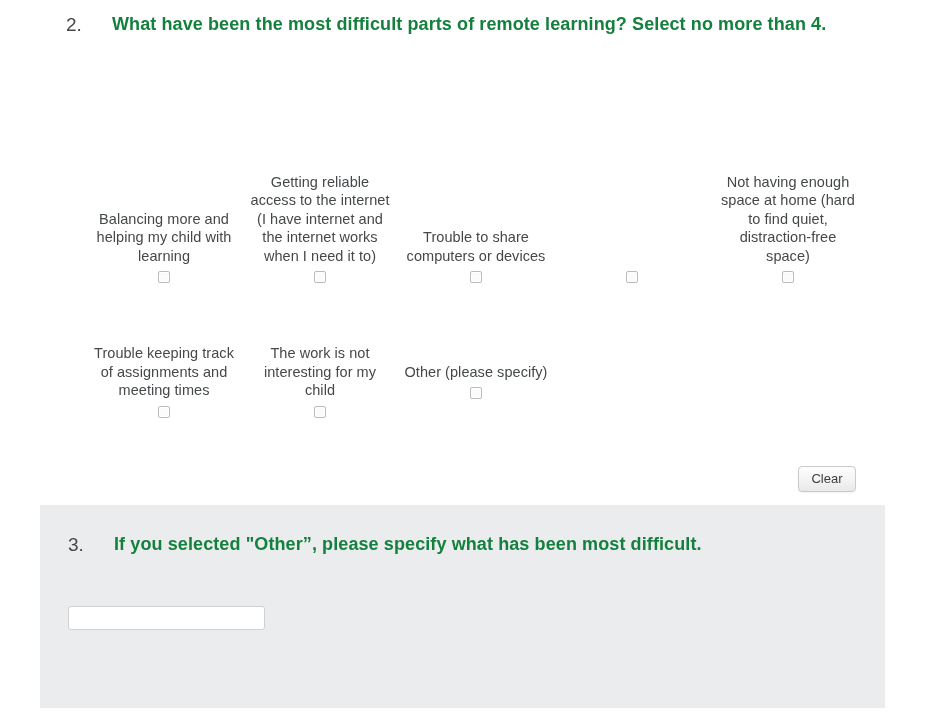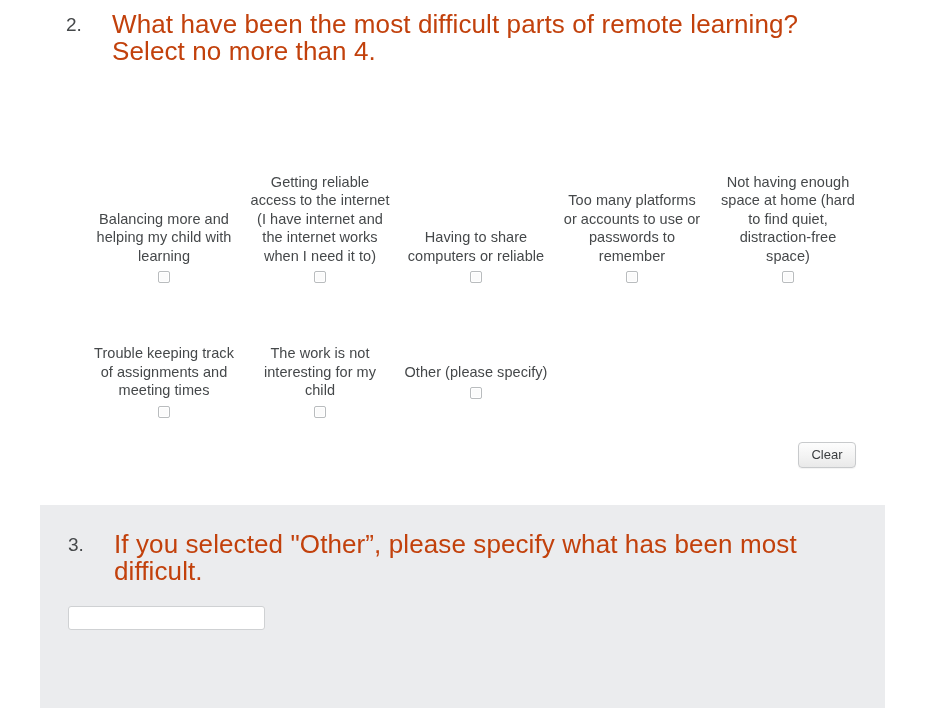--- a/index.html
+++ b/index.html
@@ -53,24 +53,25 @@
   }
 
   .q-number {
     font-size: 19px;
     line-height: 27px;
     color: #45484a;
     width: 46px;
     flex: 0 0 46px;
   }
   .q-text {
-    font-size: 26px;
+    font-size: 18px;
     line-height: 27px;
-    color: #c2410c;
+    color: #15803d;
     letter-spacing: 0.1px;
+    font-weight: bold;
   }
   #question-2-head .q-text { max-width: 730px; }
   #question-3-head .q-text { max-width: 715px; }
 
   
   .option-grid {
     position: absolute;
     left: 86px;
     top: 108px;
     width: 780px;
@@ -132,21 +133,21 @@
     background: linear-gradient(to bottom, #fdfdfd 0%, #f3f3f3 55%, #e9e9e9 100%);
     color: #3a3d3f;
     font-family: "Liberation Sans", sans-serif;
     font-size: 13px;
     line-height: 24px;
     text-align: center;
     cursor: pointer;
     box-shadow: 0 1px 1px rgba(0,0,0,0.05);
     padding: 0;
   }
-  #clear-button-q2 { left: 798px; top: 442px; }
+  #clear-button-q2 { left: 798px; top: 466px; }
 
   
   .text-input {
     position: absolute;
     left: 28px;
     top: 101px;
     width: 197px;
     height: 24px;
     box-sizing: border-box;
     border: 1px solid #cfd1d3;
@@ -174,25 +175,24 @@
     <div class="option-row row-1">
       <div class="option-cell">
         <span class="option-label">Balancing more and helping my child with learning</span>
         <span class="checkbox"></span>
       </div>
       <div class="option-cell">
         <span class="option-label">Getting reliable access to the internet (I have internet and the internet works when I need it to)</span>
         <span class="checkbox"></span>
       </div>
       <div class="option-cell">
-        <span class="option-label">Having to share computers or reliable</span>
-        <span class="checkbox"></span>
-      </div>
-      <div class="option-cell">
-        <span class="option-label">Too many platforms or accounts to use or passwords to remember</span>
+        <span class="option-label">Trouble to share computers or devices</span>
+        <span class="checkbox"></span>
+      </div>
+      <div class="option-cell">
         <span class="checkbox"></span>
       </div>
       <div class="option-cell">
         <span class="option-label">Not having enough space at home (hard to find quiet, distraction-free space)</span>
         <span class="checkbox"></span>
       </div>
     </div>
 
     <div class="option-row row-2">
       <div class="option-cell">

